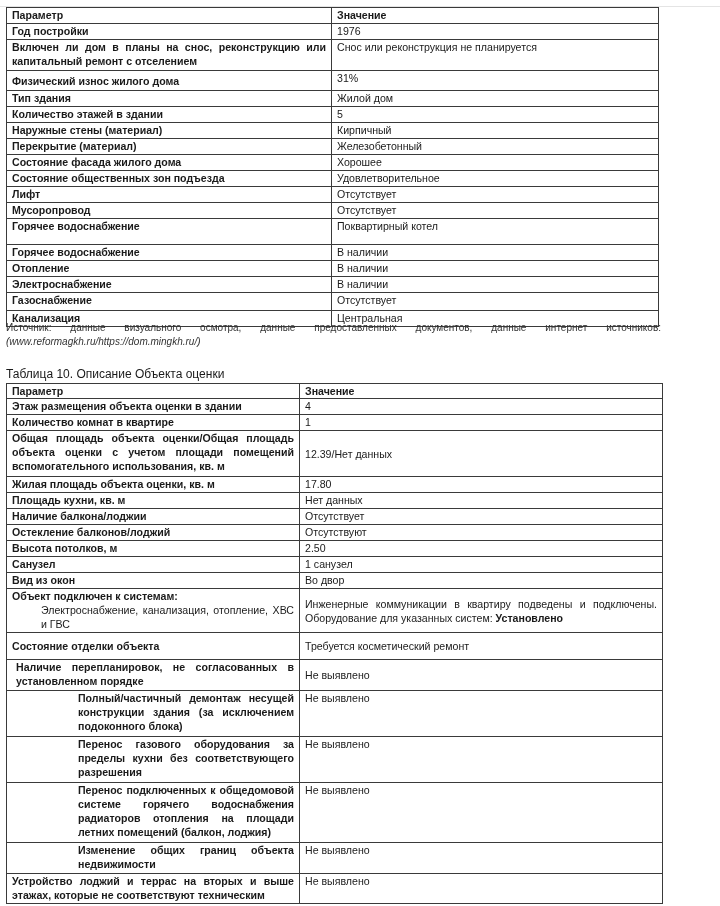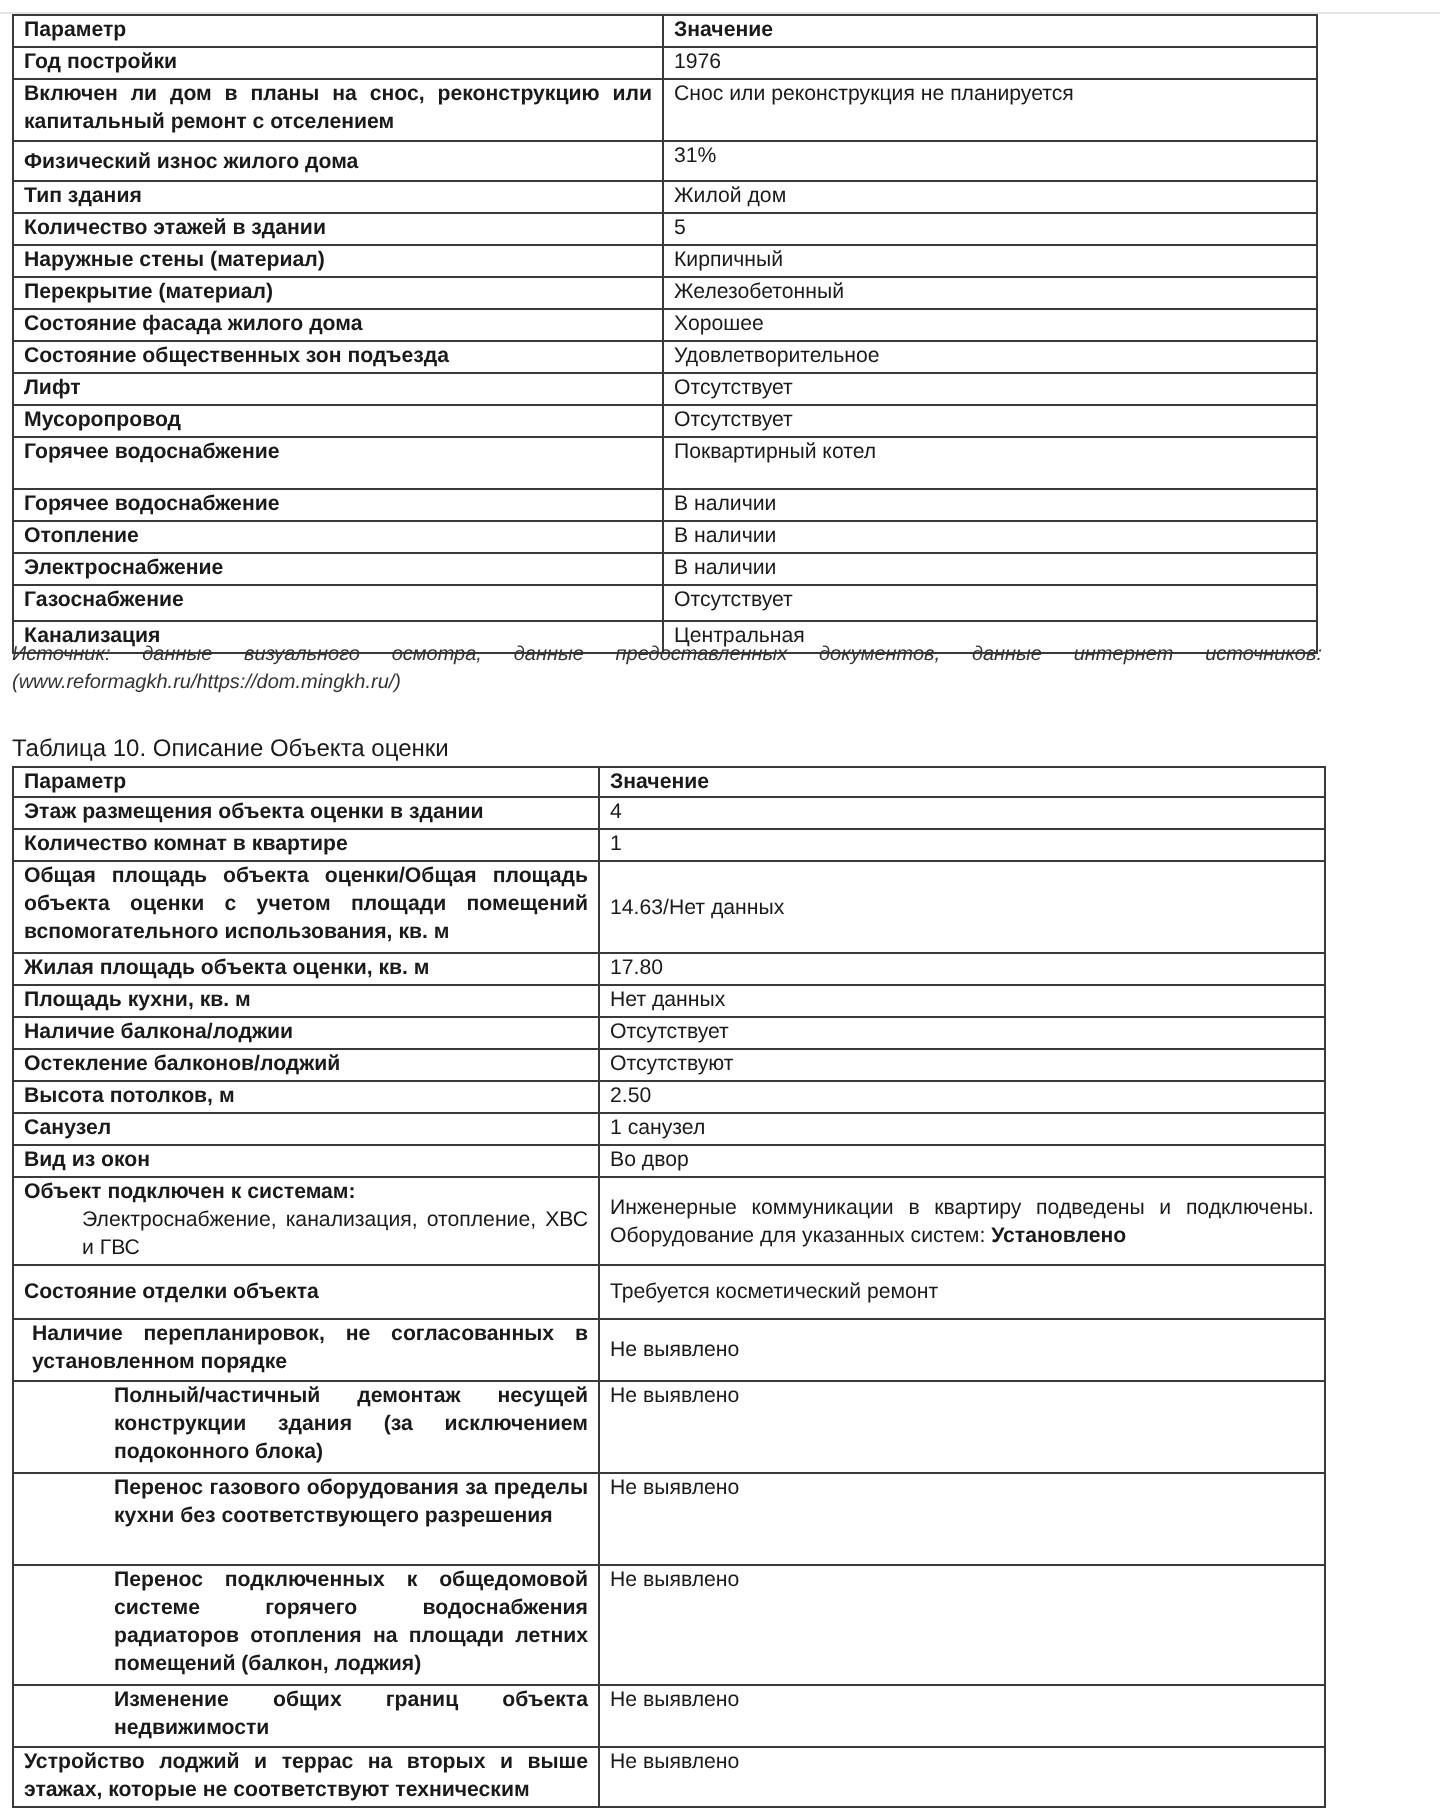--- a/index.html
+++ b/index.html
@@ -4,28 +4,28 @@
 <style>
   html, body { margin: 0; padding: 0; background: #ffffff; }
   body { width: 720px; height: 906px; overflow: hidden; position: relative;
          font-family: "Liberation Sans", "DejaVu Sans", sans-serif; color: #1a1a1a; }
   .topline { position: absolute; left: 0; top: 6px; width: 720px; height: 1px; background: #e4e4e4; }
   table { border-collapse: collapse; position: absolute; table-layout: fixed; }
   td { border: 1.3px solid #3a3a3a; font-size: 10.6px; line-height: 14px; padding: 0 5px; vertical-align: top; }
   td.p { font-weight: bold; text-align: justify; }
   td.v { font-weight: normal; }
   td.mid { vertical-align: middle; }
-  td.ind { padding-left: 50px; }
+  td.ind { padding-left: 71px; }
   .sub { font-weight: normal; display: block; margin-left: 29px; }
   #t1 { left: 6px; top: 7px; width: 653px; }
   #t1 col.c1 { width: 325px; }
   #t2 { left: 6px; top: 383px; width: 657px; }
   #t2 col.c1 { width: 293px; }
   .src { position: absolute; left: 6px; top: 321px; width: 655px; font-size: 10px; line-height: 14px;
-         font-style: italic; color: #333; text-align: justify; text-align-last: justify; }
+         color: #333; text-align: justify; text-align-last: justify; }
   .src2 { position: absolute; left: 6px; top: 335px; font-size: 10px; line-height: 14px; font-style: italic; color: #333; }
   .cap { position: absolute; left: 6px; top: 366px; font-size: 12px; line-height: 16px; color: #1a1a1a; }
 </style>
 </head>
 <body>
 
 <div class="topline"></div>
 
 <table id="t1">
   <colgroup>
@@ -126,21 +126,21 @@
   <tr style="height:16px">
         <td class="p">Этаж размещения объекта оценки в здании</td>
         <td class="v">4</td>
       </tr>
   <tr style="height:16px">
         <td class="p">Количество комнат в квартире</td>
         <td class="v">1</td>
       </tr>
   <tr style="height:46px">
         <td class="p">Общая площадь объекта оценки/Общая площадь объекта оценки с учетом площади помещений вспомогательного использования,  кв. м</td>
-        <td class="v mid">14.63/Нет данных</td>
+        <td class="v mid">12.39/Нет данных</td>
       </tr>
   <tr style="height:16px">
         <td class="p">Жилая площадь объекта оценки, кв. м</td>
         <td class="v">17.80</td>
       </tr>
   <tr style="height:16px">
         <td class="p">Площадь кухни, кв. м</td>
         <td class="v">Нет данных</td>
       </tr>
   <tr style="height:16px">

